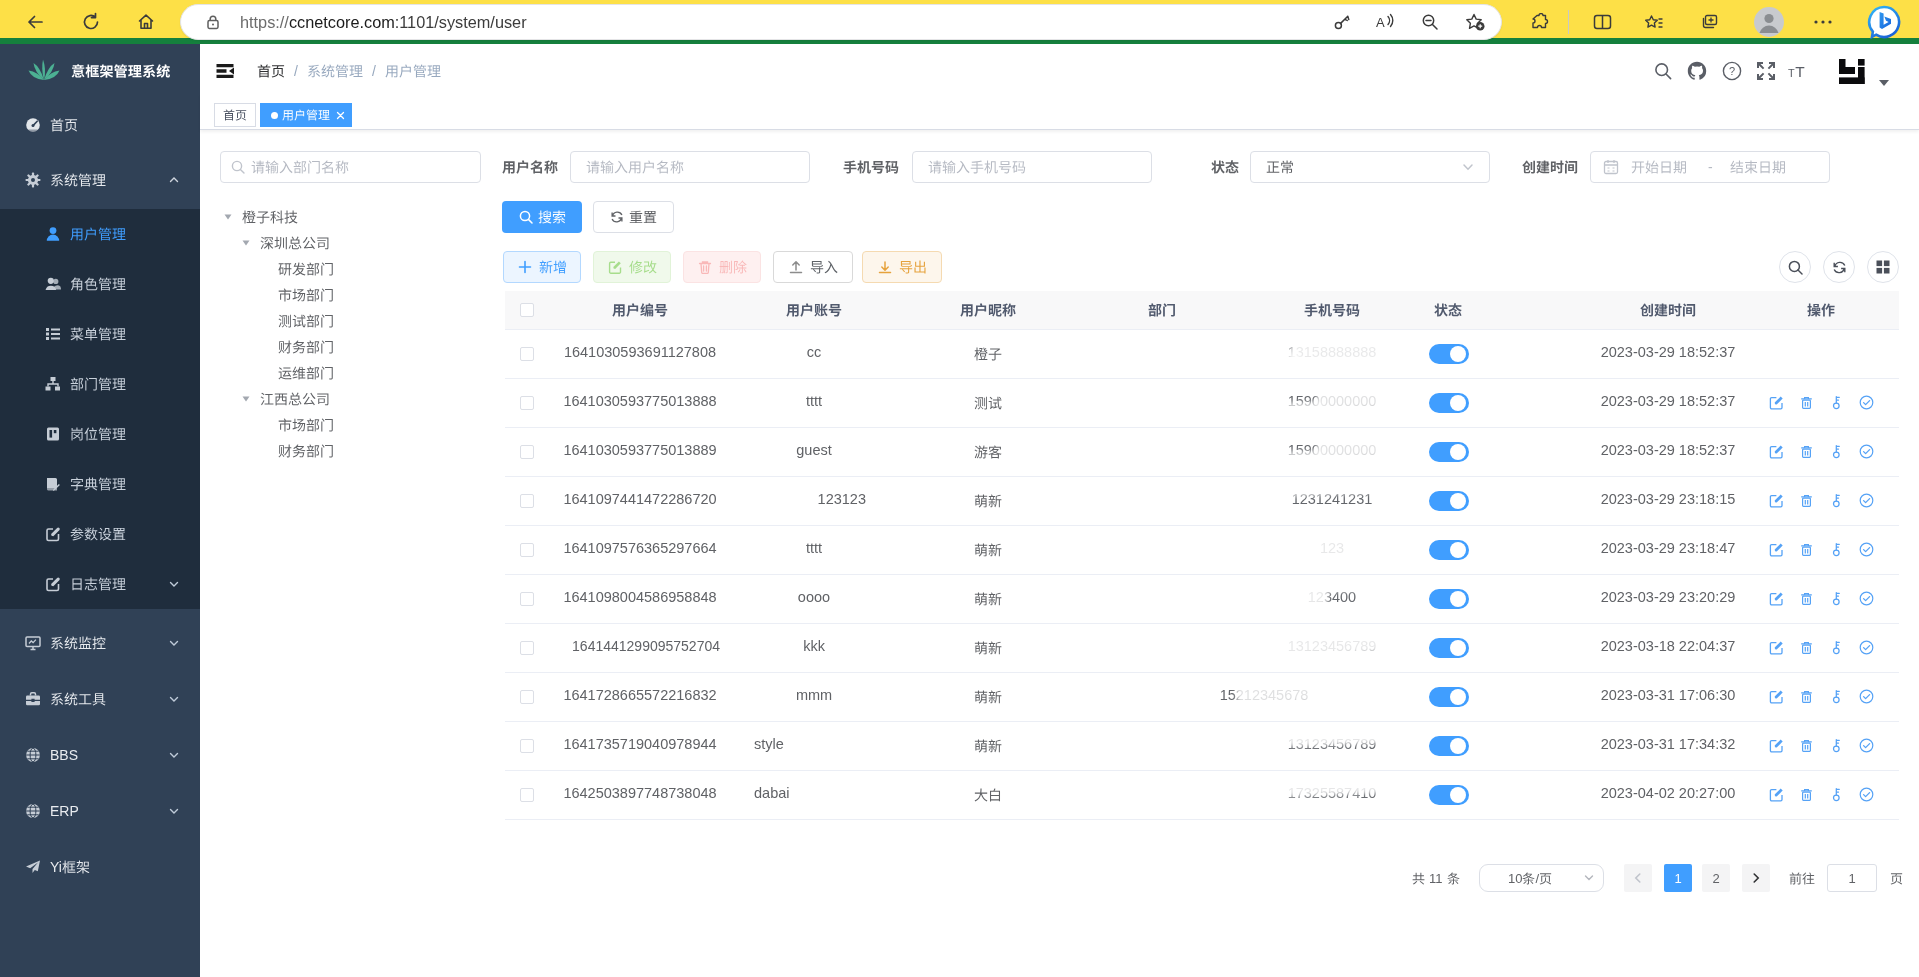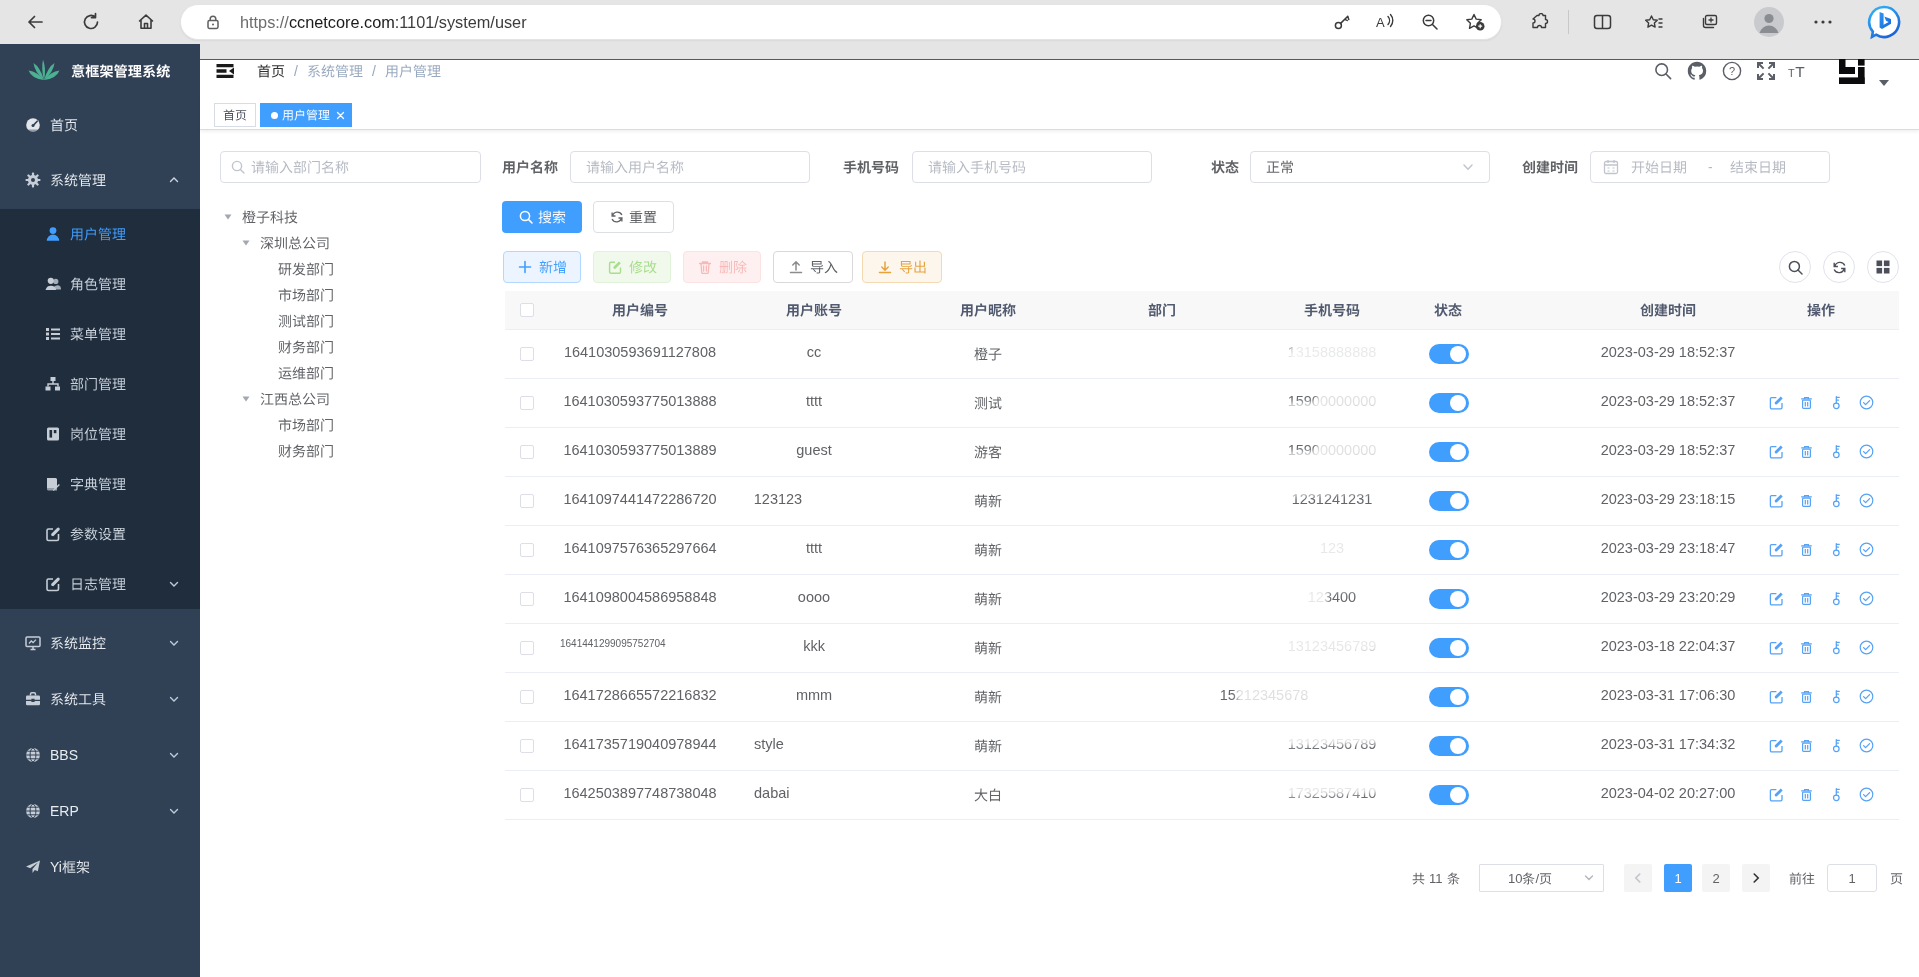--- a/index.html
+++ b/index.html
@@ -120,21 +120,21 @@
       <path id="b7ba1" d="M194 -439V91H316V64H741V90H860V-169H316V-215H807V-439ZM741 -25H316V-81H741ZM421 -627C430 -610 440 -590 448 -571H74V-395H189V-481H810V-395H932V-571H569C559 -596 543 -625 528 -648ZM316 -353H690V-300H316ZM161 -857C134 -774 85 -687 28 -633C57 -620 108 -595 132 -579C161 -610 190 -651 215 -696H251C276 -659 301 -616 311 -587L413 -624C404 -643 389 -670 371 -696H495V-778H256C264 -797 271 -816 278 -835ZM591 -857C572 -786 536 -714 490 -668C517 -656 567 -631 589 -615C609 -638 629 -665 646 -696H685C716 -659 747 -614 759 -584L858 -629C849 -648 832 -672 813 -696H952V-778H686C694 -797 700 -817 706 -836Z"></path>
       <path id="b7cfb" d="M242 -216C195 -153 114 -84 38 -43C68 -25 119 14 143 37C216 -13 305 -96 364 -173ZM619 -158C697 -100 795 -17 839 37L946 -34C895 -90 794 -169 717 -221ZM642 -441C660 -423 680 -402 699 -381L398 -361C527 -427 656 -506 775 -599L688 -677C644 -639 595 -602 546 -568L347 -558C406 -600 464 -648 515 -698C645 -711 768 -729 872 -754L786 -853C617 -812 338 -787 92 -778C104 -751 118 -703 121 -673C194 -675 271 -679 348 -684C296 -636 244 -598 223 -585C193 -564 170 -550 147 -547C159 -517 175 -466 180 -444C203 -453 236 -458 393 -469C328 -430 273 -401 243 -388C180 -356 141 -339 102 -333C114 -303 131 -248 136 -227C169 -240 214 -247 444 -266V-44C444 -33 439 -30 422 -29C405 -29 344 -29 292 -31C310 0 330 51 336 86C410 86 466 85 510 67C554 48 566 17 566 -41V-275L773 -292C798 -259 820 -228 835 -202L929 -260C889 -324 807 -418 732 -488Z"></path>
       <path id="b7edf" d="M681 -345V-62C681 39 702 73 792 73C808 73 844 73 861 73C938 73 964 28 973 -130C943 -138 895 -157 872 -178C869 -50 865 -28 849 -28C842 -28 821 -28 815 -28C801 -28 799 -31 799 -63V-345ZM492 -344C486 -174 473 -68 320 -4C346 18 379 65 393 95C576 11 602 -133 610 -344ZM34 -68 62 50C159 13 282 -35 395 -82L373 -184C248 -139 119 -93 34 -68ZM580 -826C594 -793 610 -751 620 -719H397V-612H554C513 -557 464 -495 446 -477C423 -457 394 -448 372 -443C383 -418 403 -357 408 -328C441 -343 491 -350 832 -386C846 -359 858 -335 866 -314L967 -367C940 -430 876 -524 823 -594L731 -548C747 -527 763 -503 778 -478L581 -461C617 -507 659 -562 695 -612H956V-719H680L744 -737C734 -767 712 -817 694 -854ZM61 -413C76 -421 99 -427 178 -437C148 -393 122 -360 108 -345C76 -308 55 -286 28 -280C42 -250 61 -193 67 -169C93 -186 135 -200 375 -254C371 -280 371 -327 374 -360L235 -332C298 -409 359 -498 407 -585L302 -650C285 -615 266 -579 247 -546L174 -540C230 -618 283 -714 320 -803L198 -859C164 -745 100 -623 79 -592C57 -560 40 -539 18 -533C33 -499 54 -438 61 -413Z"></path>
       <path id="b7f16" d="M59 -413C74 -421 97 -427 174 -437C145 -388 119 -351 106 -334C77 -297 56 -273 32 -268C44 -240 62 -190 67 -169C89 -184 127 -197 341 -249C337 -272 334 -315 335 -345L211 -319C272 -403 330 -500 376 -594L284 -649C269 -612 251 -575 232 -539L161 -534C213 -617 263 -718 298 -815L186 -854C157 -736 97 -609 78 -577C58 -544 43 -522 23 -517C36 -488 53 -435 59 -413ZM590 -825C600 -802 612 -774 621 -748H403V-530C403 -408 397 -239 346 -96L324 -187C215 -142 102 -96 27 -70L55 39L345 -92C332 -56 316 -22 297 9C321 20 369 56 387 76C440 -9 471 -119 489 -229V80H580V-130H626V60H699V-130H740V58H812V-130H854V-14C854 -6 852 -4 846 -4C841 -4 828 -4 813 -4C824 18 835 55 837 81C871 81 896 79 918 64C940 49 944 25 944 -12V-424H509L511 -483H928V-748H753C742 -781 723 -825 706 -858ZM626 -328V-221H580V-328ZM699 -328H740V-221H699ZM812 -328H854V-221H812ZM511 -651H817V-579H511Z"></path>
       <path id="b8d26" d="M70 -811V-178H158V-716H323V-182H413V-811ZM821 -811C778 -722 703 -634 627 -578C651 -558 693 -513 711 -490C792 -558 879 -667 933 -775ZM196 -670V-373C196 -249 182 -78 28 11C49 27 78 59 90 79C168 28 216 -39 245 -112C287 -58 336 13 357 58L432 -2C408 -47 353 -118 309 -170L250 -127C279 -208 286 -295 286 -373V-670ZM494 93C514 76 549 61 740 -15C735 -41 730 -90 731 -123L608 -79V-369H667C710 -185 782 -24 897 68C915 38 951 -4 978 -25C881 -94 814 -225 778 -369H955V-478H608V-831H498V-478H432V-369H498V-77C498 -33 470 -11 449 0C466 21 487 66 494 93Z"></path>
       <path id="b90e8" d="M609 -802V84H715V-694H826C804 -617 772 -515 744 -442C820 -362 841 -290 841 -235C841 -201 835 -176 818 -166C808 -160 795 -157 782 -156C766 -156 747 -156 725 -159C743 -127 752 -78 754 -47C781 -46 809 -47 831 -50C857 -53 880 -60 898 -74C935 -100 951 -149 951 -221C951 -286 936 -366 855 -456C893 -543 935 -658 969 -755L885 -807L868 -802ZM225 -632H397C384 -582 362 -518 340 -470H216L280 -488C271 -528 250 -586 225 -632ZM225 -827C236 -801 248 -768 257 -739H67V-632H202L119 -611C141 -568 162 -511 171 -470H42V-362H574V-470H454C474 -513 495 -565 516 -614L435 -632H551V-739H382C371 -774 352 -821 334 -858ZM88 -290V88H200V43H416V83H535V-290ZM200 -61V-183H416V-61Z"></path>
       <path id="b95e8" d="M110 -795C161 -734 225 -651 253 -598L351 -669C321 -721 253 -799 202 -856ZM80 -628V88H203V-628ZM365 -817V-702H802V-48C802 -28 795 -22 776 -22C756 -21 687 -21 628 -24C645 6 663 57 669 89C762 90 825 88 867 69C909 50 924 19 924 -46V-817Z"></path>
       <path id="b95f4" d="M71 -609V88H195V-609ZM85 -785C131 -737 182 -671 203 -627L304 -692C281 -737 226 -799 180 -843ZM404 -282H597V-186H404ZM404 -473H597V-378H404ZM297 -569V-90H709V-569ZM339 -800V-688H814V-40C814 -28 810 -23 797 -23C786 -23 748 -22 717 -24C731 5 746 52 751 83C814 83 861 81 895 63C928 44 938 16 938 -40V-800Z"></path>
     </defs>
   </svg>
-<div class="a" style="left:0;top:0;width:1919px;height:60px;background:#e5e5e5;border-bottom:1px solid #15803d">
+<div class="a" style="left:0;top:0;width:1919px;height:44px;background:#fde047;border-bottom:6px solid #15803d">
     <div class="a fc" style="left:20px;top:11px;width:30px;height:22px">
       <svg width="20" height="20" viewBox="0 0 20 20">
         <path d="M17 10 H4 M9.5 4.5 L4 10 l5.5 5.5" stroke="#3b3b3b" stroke-width="1.7" fill="none" stroke-linecap="round" stroke-linejoin="round"></path>
       </svg>
     </div>
     <div class="a fc" style="left:76px;top:11px;width:30px;height:22px">
       <svg width="20" height="20" viewBox="0 0 20 20">
         <path d="M16.5 10 a6.5 6.5 0 1 1 -2.1 -4.8 M14.5 1.6 v4 h-4" stroke="#3b3b3b" stroke-width="1.7" fill="none" stroke-linecap="round" stroke-linejoin="round"></path>
       </svg>
     </div>
@@ -1079,21 +1079,21 @@
   </div>
 <div class="a fc" style="left:1859px;top:444px;width:15px;height:15px">
     <svg width="15" height="15" viewBox="0 0 15 15">
       <circle cx="7.5" cy="7.5" r="6.3" stroke="#55a2f6" stroke-width="1.2" fill="none"></circle>
       <path d="M4.6 7.6 l2 2 L10.6 5.6" stroke="#55a2f6" stroke-width="1.3" fill="none" stroke-linecap="round" stroke-linejoin="round"></path>
     </svg>
   </div>
 <div class="a" style="left:505px;top:525px;width:1394px;height:1px;background:#ebeef5"></div>
 <div class="a" style="left:520px;top:494px;width:14px;height:14px;border:1px solid #dcdfe6;border-radius:2px;background:#fff"></div>
 <div class="a" style="left:560px;top:491px;width:160px;text-align:center;font-size:14.5px;color:#606266">1641097441472286720</div>
-<div class="a" style="left:718px;top:491px;width:120px;text-align:center;font-size:14.5px;color:#606266">123123</div>
+<div class="a" style="left:746px;top:491px;width:120px;text-align:right;font-size:14.5px;color:#606266">123123</div>
 <div class="a fx" style="left:974px;top:491px;height:20px;color:#606266">
     <svg width="28" height="14" viewBox="0 -880 2000 1000" fill="currentColor" aria-hidden="true">
       <use href="#r840c" x="0"></use>
       <use href="#r65b0" x="1000"></use>
     </svg>
   </div>
 <div class="a" style="left:1272px;top:491px;width:120px;height:20px">
     <div class="a" style="left:0;top:0;width:120px;text-align:center;font-size:14.5px;color:#63666b">1231241231</div>
     <div class="a" style="left:10px;top:-6px;width:102px;height:10px;background:rgba(255,255,255,0.75);border-radius:7px;filter:blur(2px);transform:rotate(-2deg)"></div>
   </div>
@@ -1208,21 +1208,21 @@
     </svg>
   </div>
 <div class="a fc" style="left:1859px;top:591px;width:15px;height:15px">
     <svg width="15" height="15" viewBox="0 0 15 15">
       <circle cx="7.5" cy="7.5" r="6.3" stroke="#55a2f6" stroke-width="1.2" fill="none"></circle>
       <path d="M4.6 7.6 l2 2 L10.6 5.6" stroke="#55a2f6" stroke-width="1.3" fill="none" stroke-linecap="round" stroke-linejoin="round"></path>
     </svg>
   </div>
 <div class="a" style="left:505px;top:672px;width:1394px;height:1px;background:#ebeef5"></div>
 <div class="a" style="left:520px;top:641px;width:14px;height:14px;border:1px solid #dcdfe6;border-radius:2px;background:#fff"></div>
-<div class="a" style="left:560px;top:638px;width:160px;text-align:left;font-size:10px;color:#606266">1641441299095752704</div>
+<div class="a" style="left:560px;top:638px;width:160px;text-align:right;font-size:14px;color:#606266">1641441299095752704</div>
 <div class="a" style="left:754px;top:638px;width:120px;text-align:center;font-size:14.5px;color:#606266">kkk</div>
 <div class="a fx" style="left:974px;top:638px;height:20px;color:#606266">
     <svg width="28" height="14" viewBox="0 -880 2000 1000" fill="currentColor" aria-hidden="true">
       <use href="#r840c" x="0"></use>
       <use href="#r65b0" x="1000"></use>
     </svg>
   </div>
 <div class="a" style="left:1272px;top:638px;width:120px;height:20px">
     <div class="a" style="left:0;top:0;width:120px;text-align:center;font-size:14.5px;color:#63666b">13123456789</div>
     <div class="a" style="left:4px;top:-4px;width:104px;height:20px;background:rgba(255,255,255,0.85);border-radius:7px;filter:blur(2px);transform:rotate(-2deg)"></div>
@@ -1387,21 +1387,21 @@
   </div>
 <div class="a fx" style="left:1412px;top:868px;height:20px;color:#606266">
     <svg width="13" height="13" viewBox="0 -880 1000 1000" fill="currentColor" aria-hidden="true">
       <use href="#r5171" x="0"></use>
     </svg>
     <span style="font-size:13px;margin:0 4px">11</span>
     <svg width="13" height="13" viewBox="0 -880 1000 1000" fill="currentColor" aria-hidden="true">
       <use href="#r6761" x="0"></use>
     </svg>
   </div>
-<div class="a fx" style="left:1479px;top:864px;width:125px;height:28px;border:1px solid #dcdfe6;border-radius:1px;background:#fff">
+<div class="a fx" style="left:1479px;top:864px;width:125px;height:28px;border:1px solid #dcdfe6;border-radius:9px;background:#fff">
     <span style="margin-left:28px;font-size:13px;color:#606266" class="fx">10<svg width="13" height="13" viewBox="0 -880 1000 1000" fill="currentColor" aria-hidden="true">
         <use href="#r6761" x="0"></use>
       </svg><span style="font-size:13px">/</span><svg width="13" height="13" viewBox="0 -880 1000 1000" fill="currentColor" aria-hidden="true">
         <use href="#r9875" x="0"></use>
       </svg></span>
     <span style="position:absolute;right:8px">
       <svg width="12" height="12" viewBox="0 0 12 12">
         <path d="M2.5 4 L6 7.6 L9.5 4" stroke="#b4b7bd" stroke-width="1.4" fill="none" stroke-linecap="round"></path>
       </svg>
     </span>

